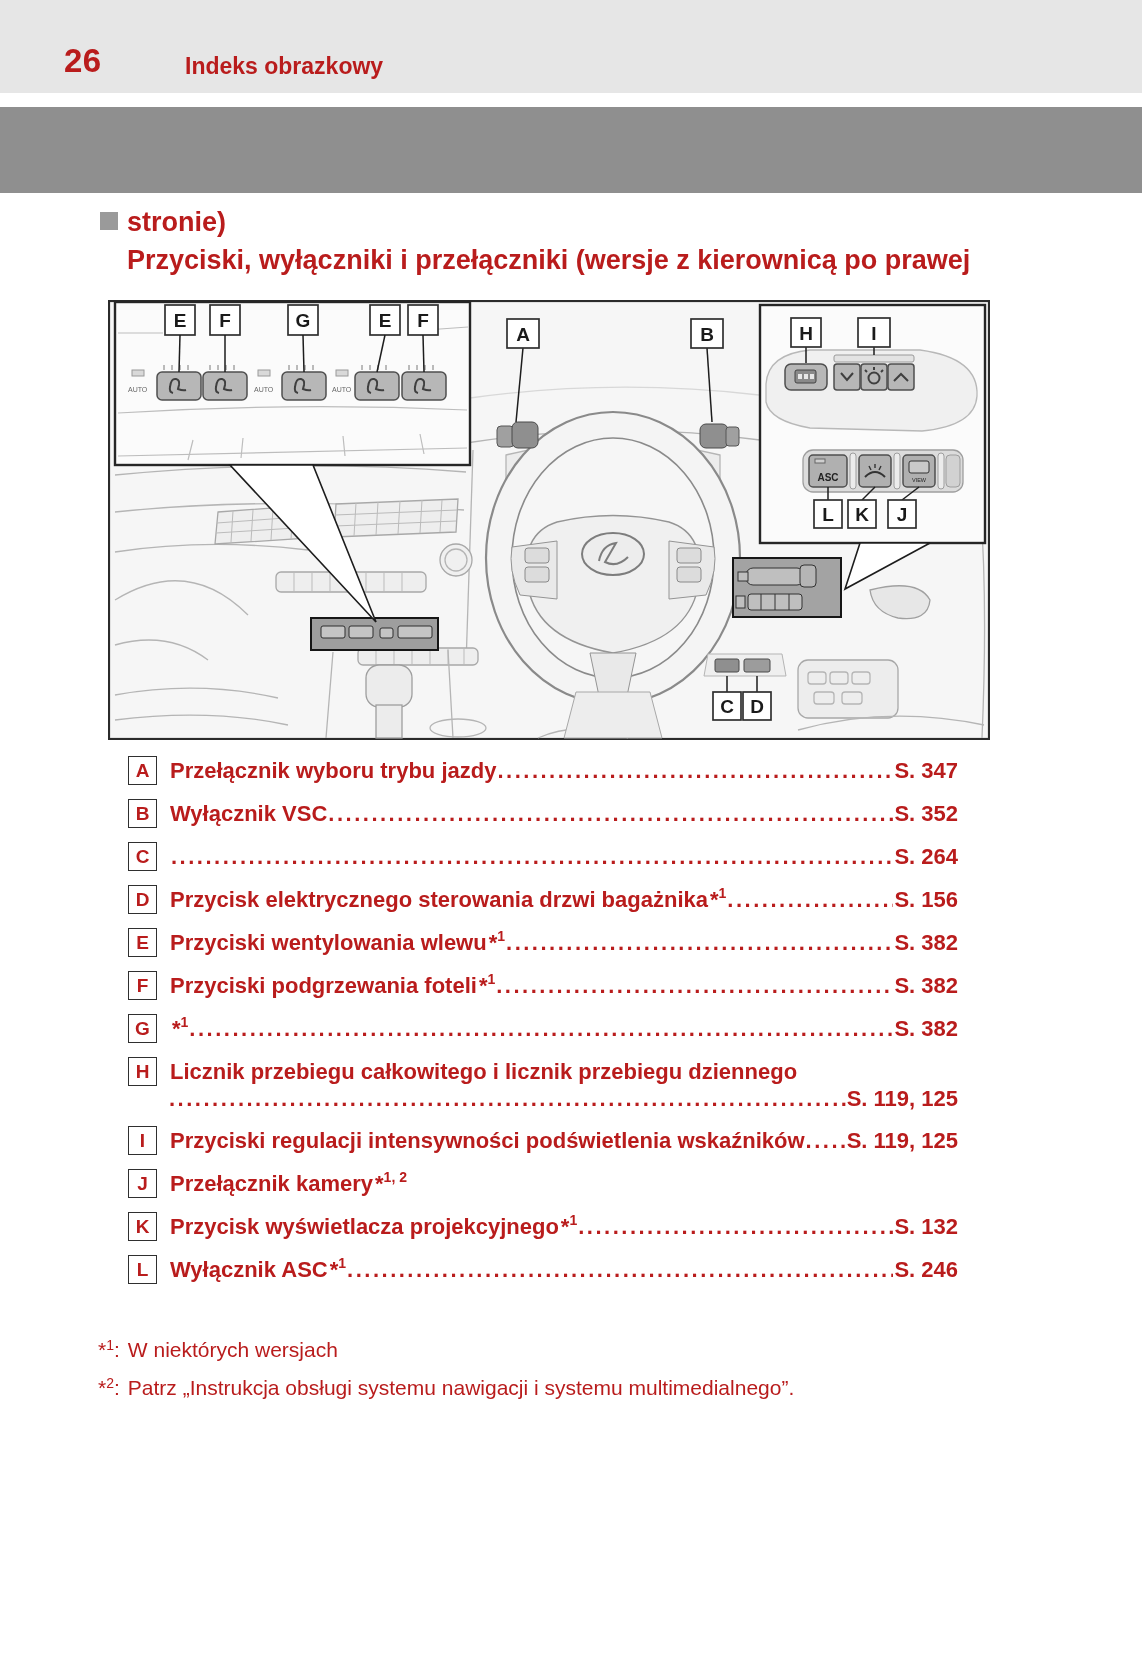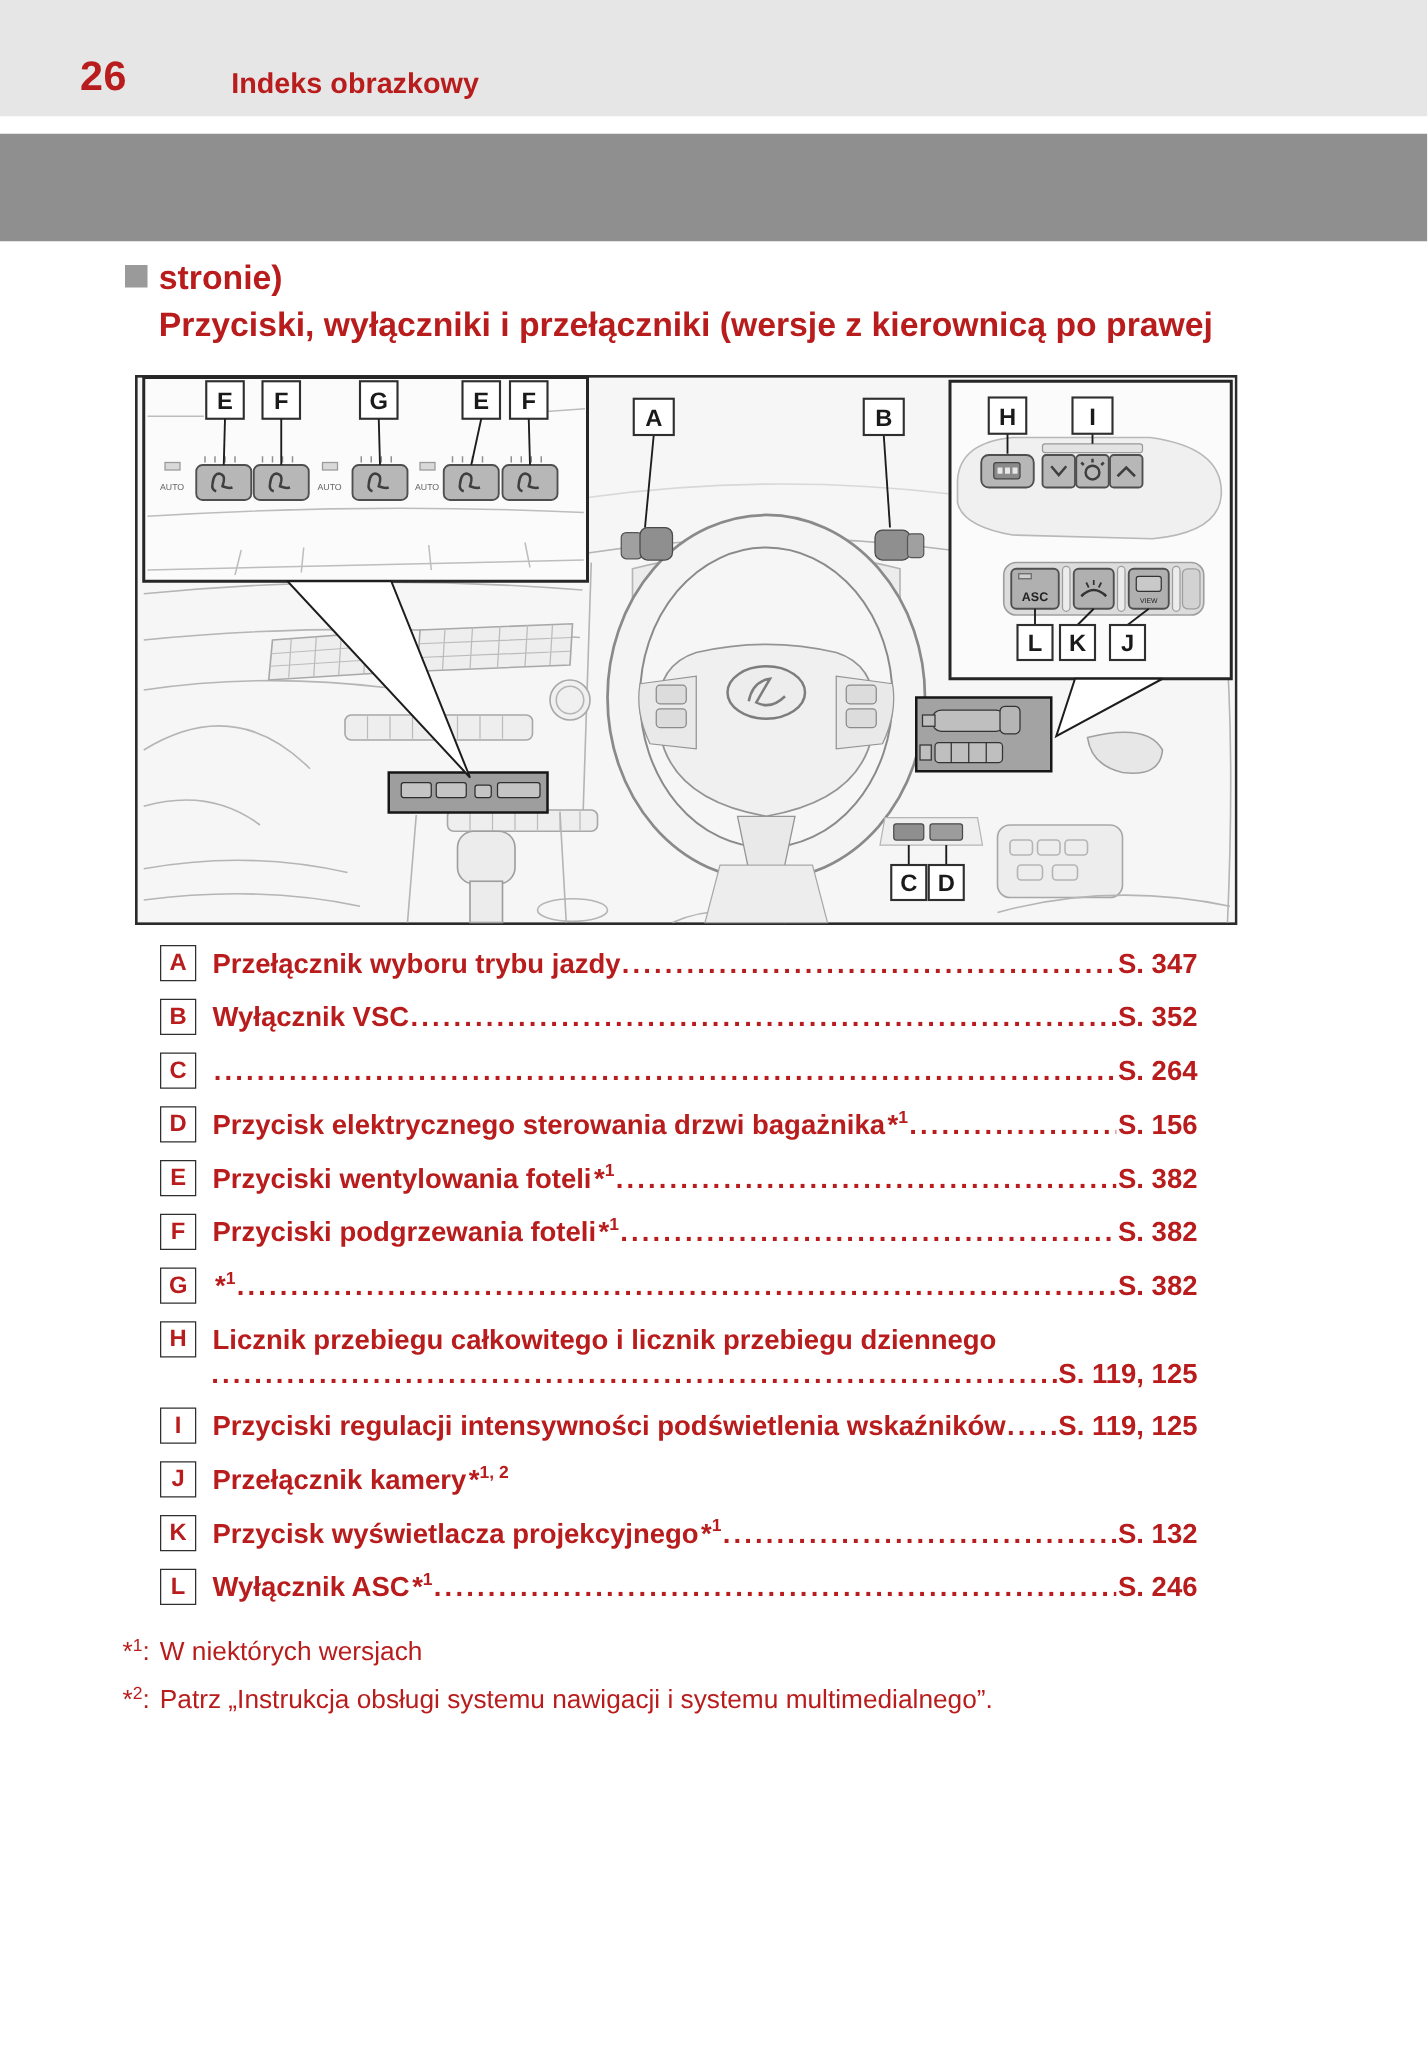--- a/index.html
+++ b/index.html
@@ -32,21 +32,21 @@
         margin-right:13px;background:#fff;}
   .ltext,.ast,.pageref{font-size:22px;font-weight:bold;white-space:nowrap;}
   .ast{margin-left:2px;}
   .lline sup,.fnote sup{font-size:14px;font-weight:bold;position:relative;top:-7px;vertical-align:baseline;}
   .dots{flex:1 1 auto;overflow:hidden;white-space:nowrap;font-size:22px;font-weight:bold;
         letter-spacing:2.5px;margin:0 1px;}
   .dots::after{content:".............................................................................................................................";}
   .lindent{margin-left:40px;}
 
   
-  .fnotes{position:absolute;left:98px;top:1310px;width:900px;font-size:21px;font-weight:normal;}
+  .fnotes{position:absolute;left:98px;top:1338px;width:900px;font-size:21px;font-weight:normal;}
   .fnote{margin-bottom:14px;}
   .fnote sup{font-weight:normal;}
   .fnote .fn-sep{margin-right:8px;}
 </style>
 </head>
 <body>
 
 <div class="page">
 
   <div class="band-light">
@@ -316,21 +316,21 @@
           <span class="ltext">Przycisk elektrycznego sterowania drzwi bagażnika</span>
           <span class="ast">*</span>
           <sup>1</sup>
           <span class="dots"></span>
           <span class="pageref">S. 156</span>
         </div>
       </div>
       <div class="lrow">
         <div class="lline">
           <span class="lbox">E</span>
-          <span class="ltext">Przyciski wentylowania foteli</span>
+          <span class="ltext">Przyciski wentylowania wlewu</span>
           <span class="ast">*</span>
           <sup>1</sup>
           <span class="dots"></span>
           <span class="pageref">S. 382</span>
         </div>
       </div>
       <div class="lrow">
         <div class="lline">
           <span class="lbox">F</span>
           <span class="ltext">Przyciski podgrzewania foteli</span>

